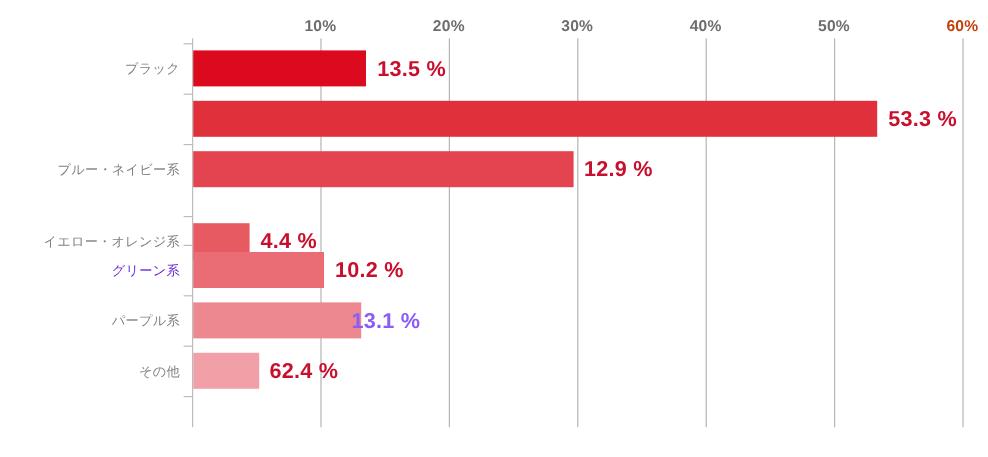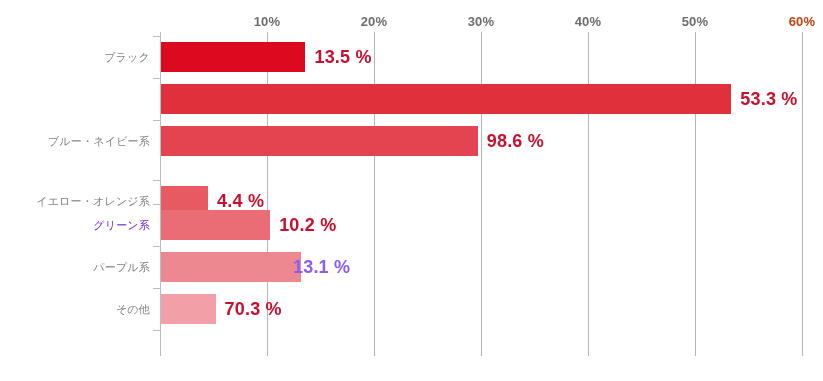--- a/index.html
+++ b/index.html
@@ -131,21 +131,21 @@
       </div>
       <div class="row" style="top: 78px;">
         <div class="row-tick" style="background: rgb(189, 189, 189);"></div>
         <div class="bar" style="width: 570.31px; background: rgb(224, 48, 60);"></div>
         <div class="value-label" style="left: 740.31px; color: rgb(200, 16, 46);">53.3 %</div>
       </div>
       <div class="row" style="top: 120px;">
         <div class="row-tick" style="background: rgb(189, 189, 189);"></div>
         <div class="cat-label" style="color: rgb(128, 128, 128);">ブルー・ネイビー系</div>
         <div class="bar" style="width: 316.72px; background: rgb(227, 68, 80);"></div>
-        <div class="value-label" style="left: 486.72px; color: rgb(200, 16, 46);">98.6 %</div>
+        <div class="value-label" style="left: 486.72px; color: rgb(200, 16, 46);">12.9 %</div>
       </div>
       <div class="row" style="top: 180px;">
         <div class="row-tick" style="background: rgb(189, 189, 189);"></div>
         <div class="cat-label" style="color: rgb(128, 128, 128);">イエロー・オレンジ系</div>
         <div class="bar" style="width: 47.08px; background: rgb(232, 90, 98);"></div>
         <div class="value-label" style="left: 217.08px; color: rgb(200, 16, 46);">4.4 %</div>
       </div>
       <div class="row" style="top: 204px;">
         <div class="row-tick" style="background: rgb(189, 189, 189);"></div>
         <div class="cat-label" style="color: #6d28d9;">グリーン系</div>
@@ -155,20 +155,20 @@
       <div class="row" style="top: 246px;">
         <div class="row-tick" style="background: rgb(189, 189, 189);"></div>
         <div class="cat-label" style="color: rgb(128, 128, 128);">パープル系</div>
         <div class="bar" style="width: 140.17px; background: rgb(238, 136, 144);"></div>
         <div class="value-label" style="left: 293px; color: #8b5cf6;">13.1 %</div>
       </div>
       <div class="row" style="top: 288px;">
         <div class="row-tick" style="background: rgb(189, 189, 189);"></div>
         <div class="cat-label" style="color: rgb(128, 128, 128);">その他</div>
         <div class="bar" style="width: 54.57px; background: rgb(242, 160, 168);"></div>
-        <div class="value-label" style="left: 224.57px; color: rgb(200, 16, 46);">70.3 %</div>
+        <div class="value-label" style="left: 224.57px; color: rgb(200, 16, 46);">62.4 %</div>
       </div>
       <div class="row" style="top: 330px;">
         <div class="row-tick" style="background: rgb(189, 189, 189);"></div>
       </div>
     </div>
 
 </div>
 
 </body></html>

